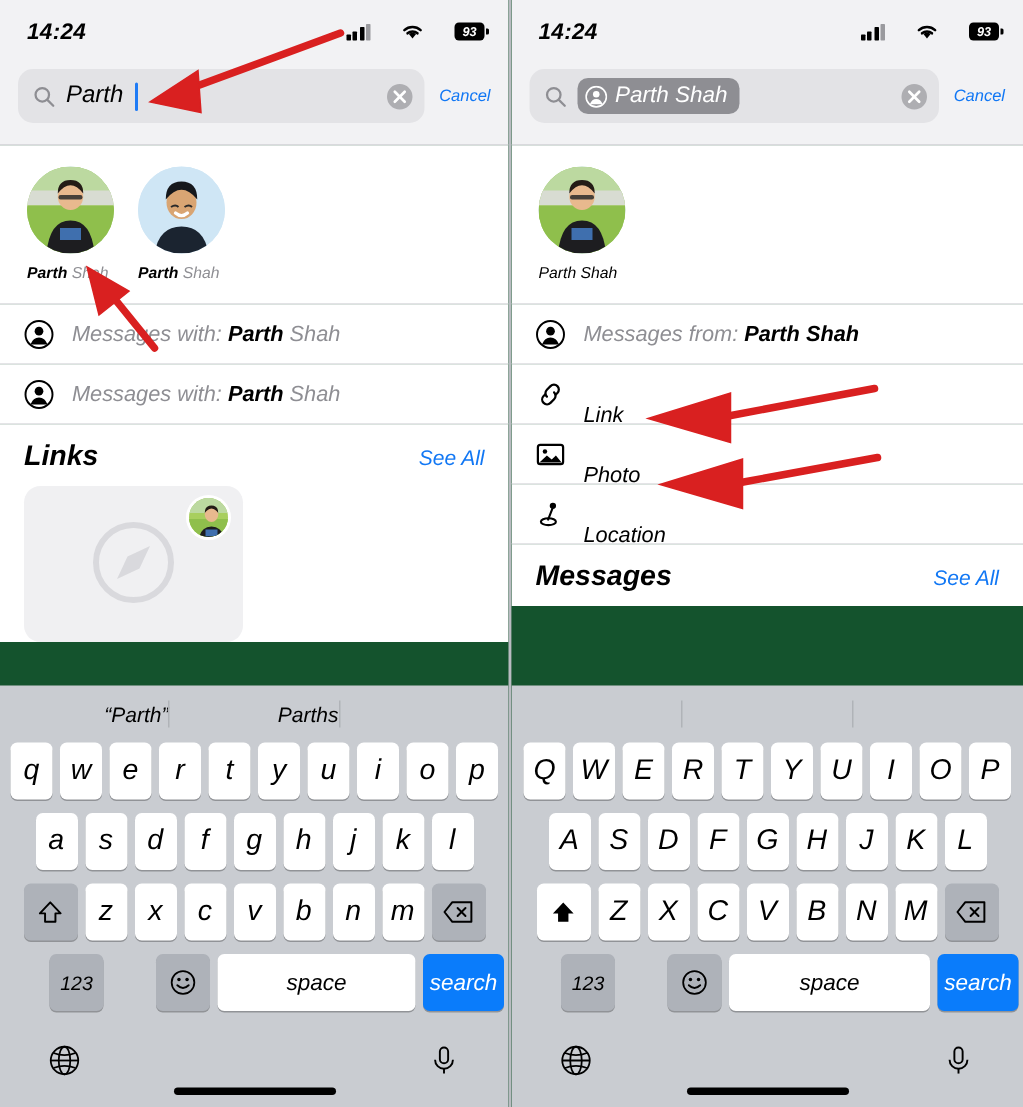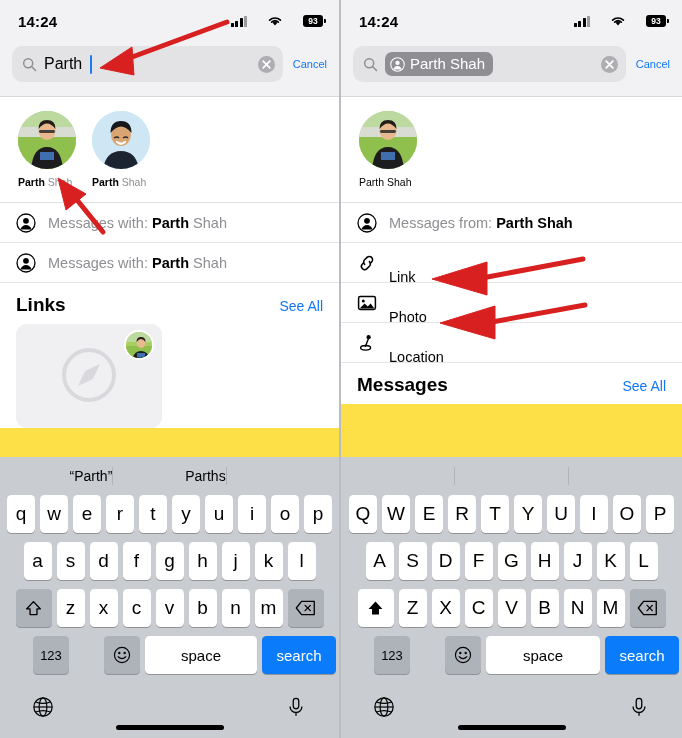--- a/index.html
+++ b/index.html
@@ -4,21 +4,21 @@
 <style>
   * { margin:0; padding:0; box-sizing:border-box; }
   html,body { width:682px; height:738px; }
   body {
     font-family:"Liberation Sans", sans-serif;
     background:#c9ccd1;
     overflow:hidden;
     position:relative;
   }
   .screens { display:flex; width:682px; height:738px; position:relative; }
-  .panel { width:341px; height:738px; position:relative; background:#fde047; overflow:hidden; }
+  .panel { width:341px; height:738px; position:relative; background:#14532d; overflow:hidden;font-style:italic; }
   .panel.left { border-right:2px solid #b9bcc1; }
 
   
   .statusbar {
     height:42px; background:#f2f2f4;
     display:flex; align-items:center; justify-content:space-between;
     padding:0 16px 0 18px;
   }
   .status-time { font-size:15px; font-weight:bold; color:#000; letter-spacing:.2px; }
   .status-icons { display:flex; align-items:center; gap:20px; }
@@ -148,21 +148,21 @@
     background:#aeb2b9; width:36px; height:38px; font-size:13px;
     border-radius:4.5px; display:flex; align-items:center; justify-content:center;
     box-shadow:0 1px 0 rgba(0,0,0,.28); color:#000;margin-left:30px;
   }
   .key.space {
     flex:1; background:#fff; height:38px; border-radius:4.5px;
     display:flex; align-items:center; justify-content:center;
     font-size:15px; box-shadow:0 1px 0 rgba(0,0,0,.28); color:#000;
   }
   .key.go {
-    background:#0a7cfb; color:#fff; width:74px; height:38px;
+    background:#0a7cfb; color:#fff; width:54px; height:38px;
     border-radius:4.5px; display:flex; align-items:center; justify-content:center;
     font-size:15px; box-shadow:0 1px 0 rgba(0,0,0,.28);
   }
   .kbar {
     height:58px; display:flex; align-items:center;
     justify-content:space-between; padding:0 32px;
   }
   .home-ind {
     position:absolute; bottom:8px; left:50%; transform:translateX(-50%);
     width:108px; height:5px; background:#000; border-radius:3px;

